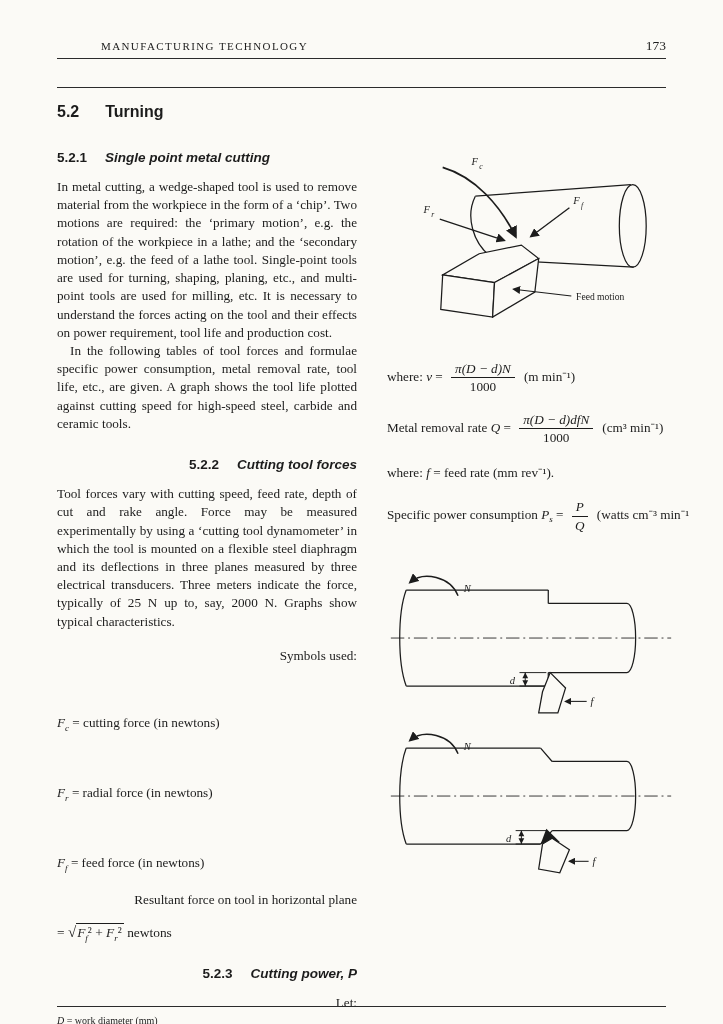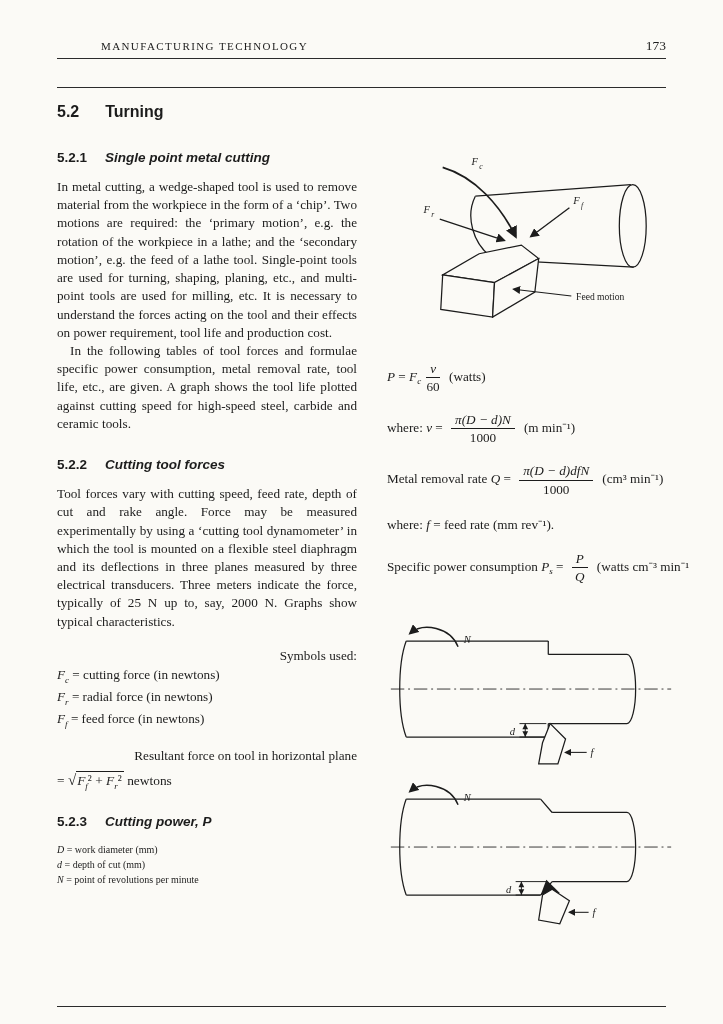--- a/index.html
+++ b/index.html
@@ -26,30 +26,30 @@
   .sec-num { margin-right:26px; }
   .cols { position:absolute; top:150px; left:57px; right:48px; display:flex; gap:30px; }
   .col-left  { flex:0 0 300px; width:300px; }
   .col-right { flex:1; min-width:0; }
   .sub {
     font-family:"Liberation Sans", sans-serif; font-size:13.5px; font-weight:bold;
     margin:0 0 13px 0;
   }
   .sub-num { margin-right:18px; }
   .sub-title { font-style:italic; }
-  .mt { margin-top:24px; }
+  .mt { margin-top:24px;text-align:right; }
   .body { font-size:13.2px; line-height:1.38;text-align:right; }
   .just { text-align:justify; }
   .indent { text-indent:13px; }
   .gap-s { margin-top:8px; }
   .gap-m { margin-top:16px; }
   .mv  { font-style:italic; }
   sub.sv { font-size:9px; font-style:italic; }
-  .symline { font-size:13.2px; line-height:1.5; }
-  .resultant { font-size:13.4px; margin-top:6px; }
+  .symline { font-size:13.2px; line-height:1.5;margin-top:48px; }
+  .resultant { font-size:13.4px; margin-top:14px; }
   .radical { font-size:15px; }
   .under-root { border-top:1px solid #1c1c1c; padding:1px 2px 0 1px; }
   .formulas { margin-top:12px; font-size:13.2px; }
   .formula { white-space:nowrap; margin-bottom:18px; }
   .frac { display:inline-block; vertical-align:middle; text-align:center; margin:0 5px; }
   .frac .num { display:block; border-bottom:1px solid #1c1c1c; padding:0 4px 1px 4px; line-height:1.15; }
   .frac .den { display:block; padding-top:1px; line-height:1.15; }
   .unit { margin-left:4px; }
   .fig { display:block; width:100%; }
   .fig-force { margin-top:2px; }
@@ -89,20 +89,21 @@
       <p class="body gap-m">Symbols used:</p>
       <div class="symline"><span class="mv">F</span><sub class="sv">c</sub><span> = cutting force (in newtons)</span></div>
       <div class="symline"><span class="mv">F</span><sub class="sv">r</sub><span> = radial force (in newtons)</span></div>
       <div class="symline"><span class="mv">F</span><sub class="sv">f</sub><span> = feed force (in newtons)</span></div>
 
       <p class="body gap-m">Resultant force on tool in horizontal plane</p>
       <div class="resultant"><span>= </span><span class="radical">√</span><span class="under-root"><span class="mv">F</span><sub class="sv">f</sub><span>² + </span><span class="mv">F</span><sub class="sv">r</sub><span>²</span></span><span> newtons</span></div>
 
       <h2 class="sub mt"><span class="sub-num">5.2.3</span><span class="sub-title"><span>Cutting power, </span><span>P</span></span></h2>
 
+      <p class="body gap-s">Let:</p>
       <div class="letline"><span class="mv">D</span><span> = work diameter (mm)</span></div>
       <div class="letline"><span class="mv">d</span><span> = depth of cut (mm)</span></div>
       <div class="letline"><span class="mv">N</span><span> = point of revolutions per minute</span></div>
 
     </div>
 
     <div class="col-right">
 
       <svg class="fig fig-force" viewBox="0 0 300 205" aria-hidden="true">
         <defs>
@@ -131,21 +132,20 @@
         <text class="it" x="96" y="18" font-size="8">c</text>
         <text class="it" x="38" y="64" font-size="11">F</text>
         <text class="it" x="46" y="68" font-size="8">r</text>
         <text class="it" x="194" y="54" font-size="11">F</text>
         <text class="it" x="202" y="58" font-size="8">f</text>
         <text x="197" y="154" font-size="10">Feed motion</text>
       </svg>
 
       <div class="formulas">
 
-        <div class="formula"><span class="mv">P</span><span> = </span><span class="mv">F</span><sub class="sv">c</sub><span class="frac"><span class="num mv">v</span><span class="den">60</span></span><span class="unit">(watts)</span></div>
 
         <div class="formula"><span>where: </span><span class="mv">v</span><span> = </span><span class="frac"><span class="num mv">π(D − d)N</span><span class="den">1000</span></span><span class="unit">(m min⁻¹)</span></div>
 
         <div class="formula"><span>Metal removal rate </span><span class="mv">Q</span><span> = </span><span class="frac"><span class="num mv">π(D − d)dfN</span><span class="den">1000</span></span><span class="unit">(cm³ min⁻¹)</span></div>
 
         <div class="formula"><span>where: </span><span class="mv">f</span><span> = feed rate (mm rev⁻¹).</span></div>
 
         <div class="formula"><span>Specific power consumption </span><span class="mv">P</span><sub class="sv">s</sub><span> = </span><span class="frac"><span class="num mv">P</span><span class="den mv">Q</span></span><span class="unit">(watts cm⁻³ min⁻¹</span></div>
 
       </div>

